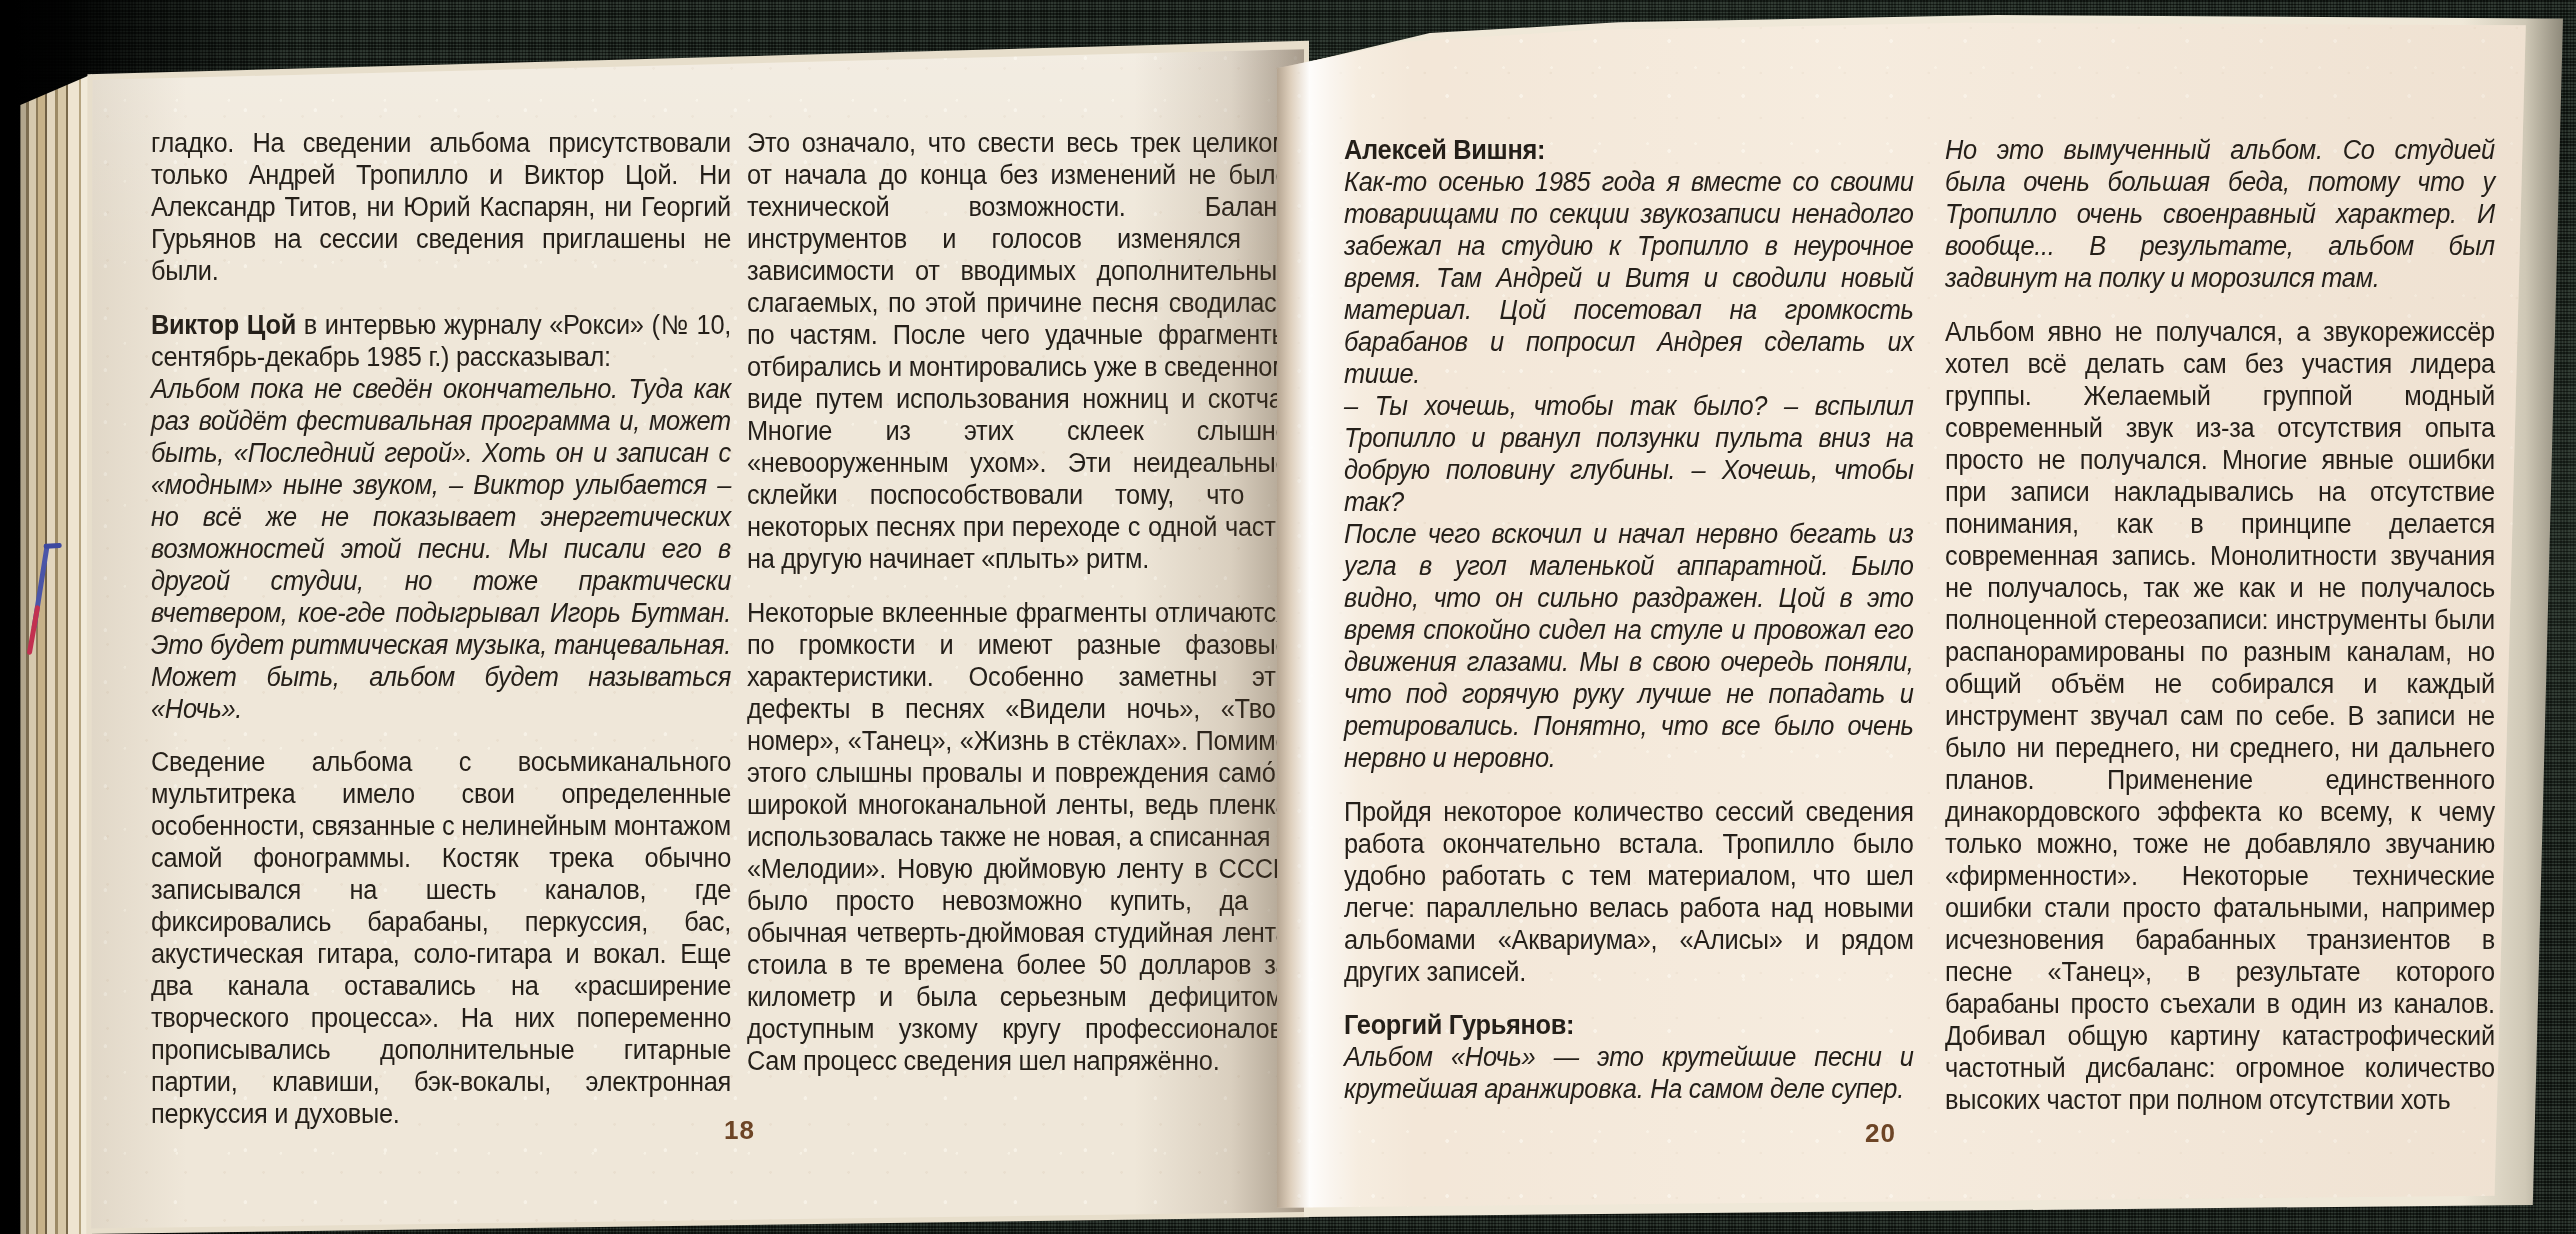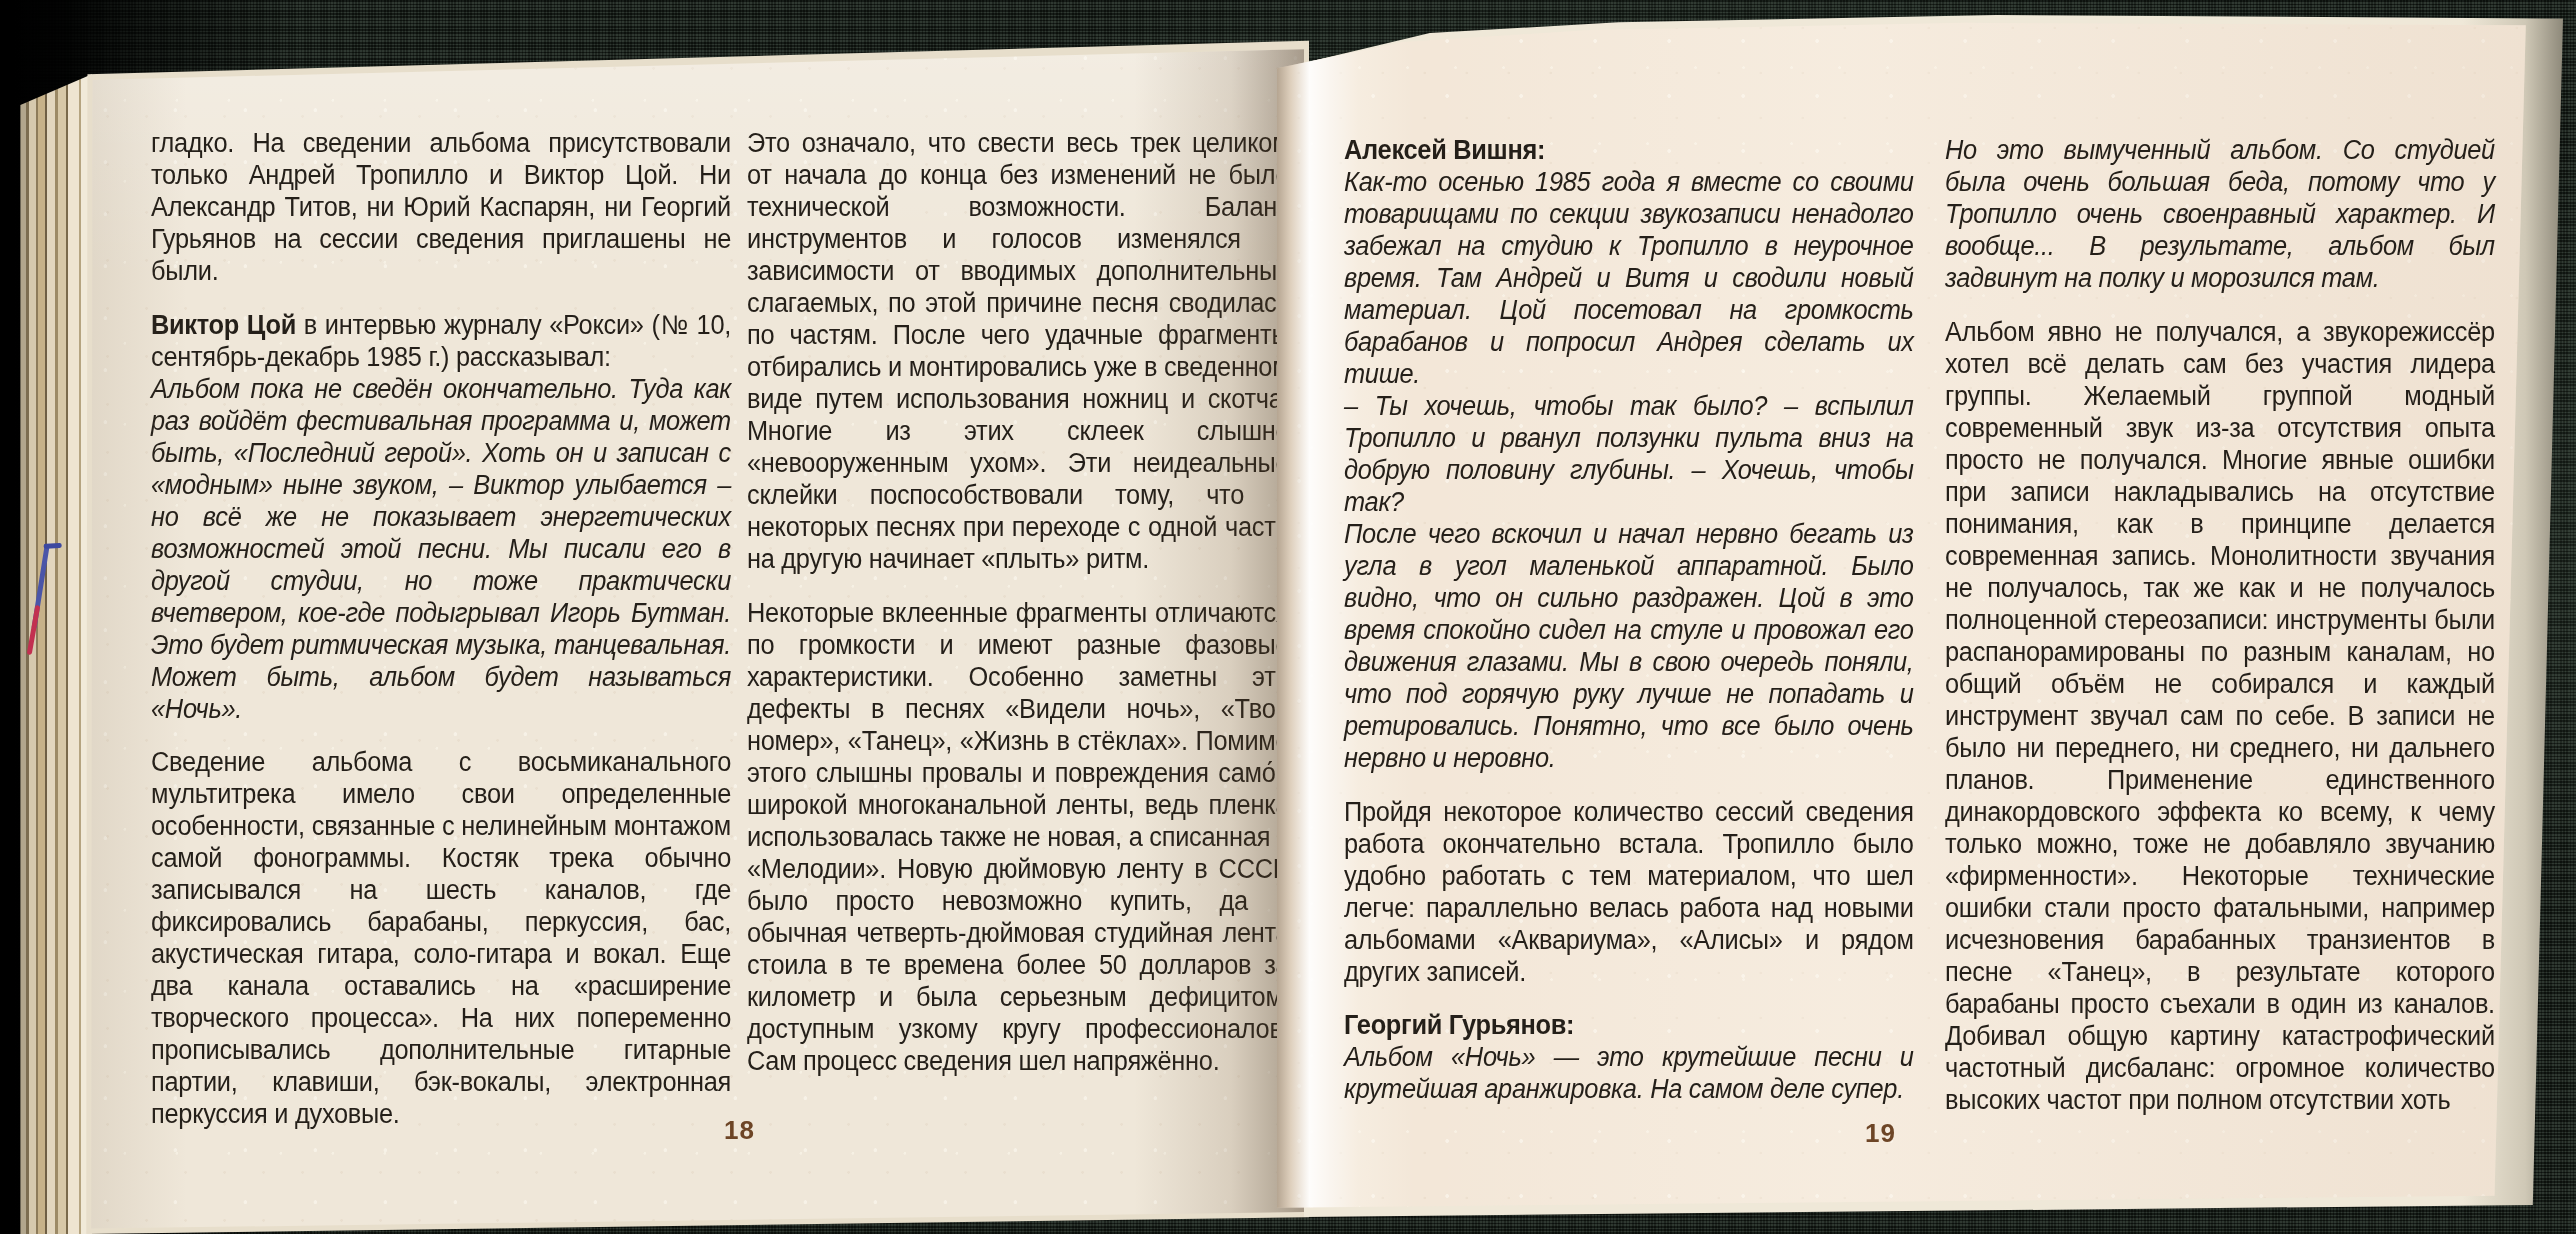--- a/index.html
+++ b/index.html
@@ -144,15 +144,15 @@
       <p class="para italic"><span>– Ты хочешь, чтобы так было? – вспылил Тропилло и рванул ползунки пульта вниз на добрую половину глубины. – Хочешь, чтобы так?</span></p>
       <p class="para italic"><span>После чего вскочил и начал нервно бегать из угла в угол маленькой аппаратной. Было видно, что он сильно раздражен. Цой в это время спокойно сидел на стуле и провожал его движения глазами. Мы в свою очередь поняли, что под горячую руку лучше не попадать и ретировались. Понятно, что все было очень нервно и неровно.</span></p>
       <p class="para gap"><span>Пройдя некоторое количество сессий сведения работа окончательно встала. Тропилло было удобно работать с тем материалом, что шел легче: параллельно велась работа над новыми альбомами «Аквариума», «Алисы» и рядом других записей.</span></p>
       <p class="para gap"><span class="b">Георгий Гурьянов:</span></p>
       <p class="para italic"><span>Альбом «Ночь» — это крутейшие песни и крутейшая аранжировка. На самом деле супер.</span></p>
     </div>
   <div class="col col-d">
       <p class="para italic"><span>Но это вымученный альбом. Со студией была очень большая беда, потому что у Тропилло очень своенравный характер. И вообще... В результате, альбом был задвинут на полку и морозился там.</span></p>
       <p class="para gap"><span>Альбом явно не получался, а звукорежиссёр хотел всё делать сам без участия лидера группы. Желаемый группой модный современный звук из-за отсутствия опыта просто не получался. Многие явные ошибки при записи накладывались на отсутствие понимания, как в принципе делается современная запись. Монолитности звучания не получалось, так же как и не получалось полноценной стереозаписи: инструменты были распанорамированы по разным каналам, но общий объём не собирался и каждый инструмент звучал сам по себе. В записи не было ни переднего, ни среднего, ни дальнего планов. Применение единственного динакордовского эффекта ко всему, к чему только можно, тоже не добавляло звучанию «фирменности». Некоторые технические ошибки стали просто фатальными, например исчезновения барабанных транзиентов в песне «Танец», в результате которого барабаны просто съехали в один из каналов. Добивал общую картину катастрофический частотный дисбаланс: огромное количество высоких частот при полном отсутствии хоть</span></p>
     </div>
-  <div class="page-num page-num-right">19</div>
+  <div class="page-num page-num-right">20</div>
 </div>
 
 
 </body></html>

